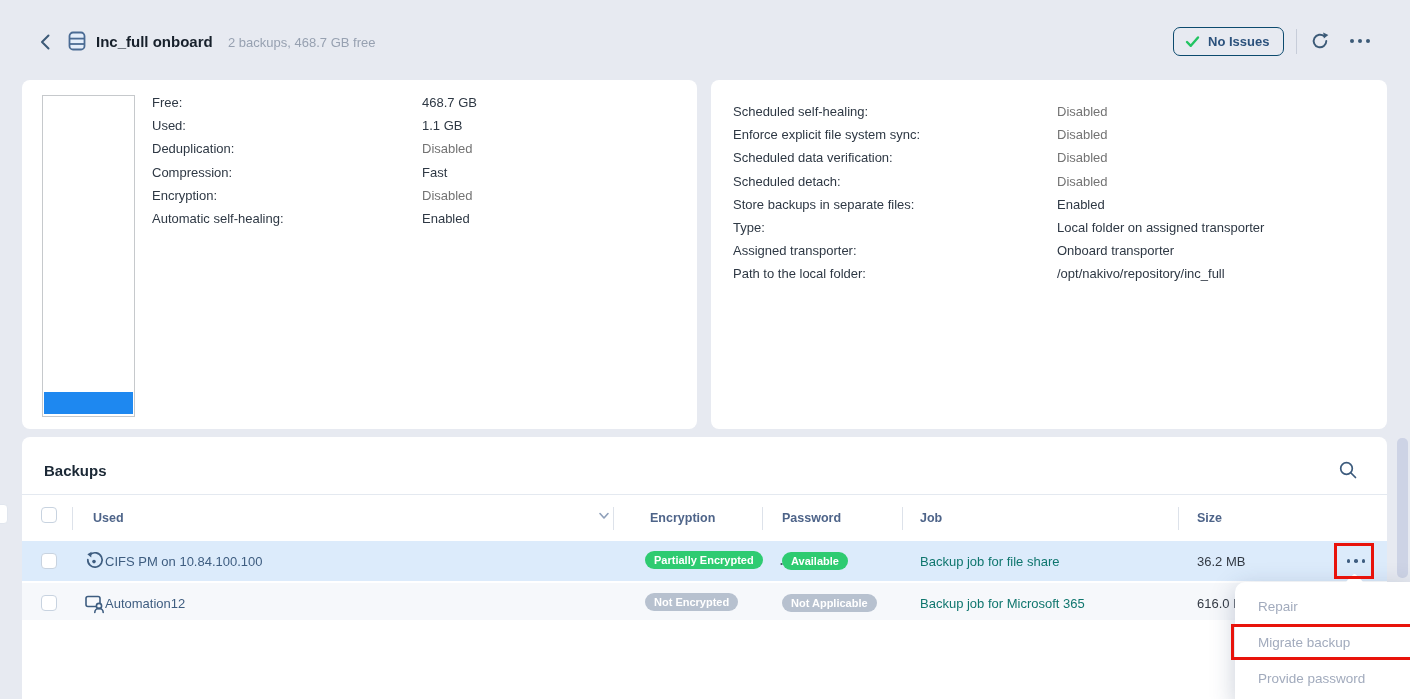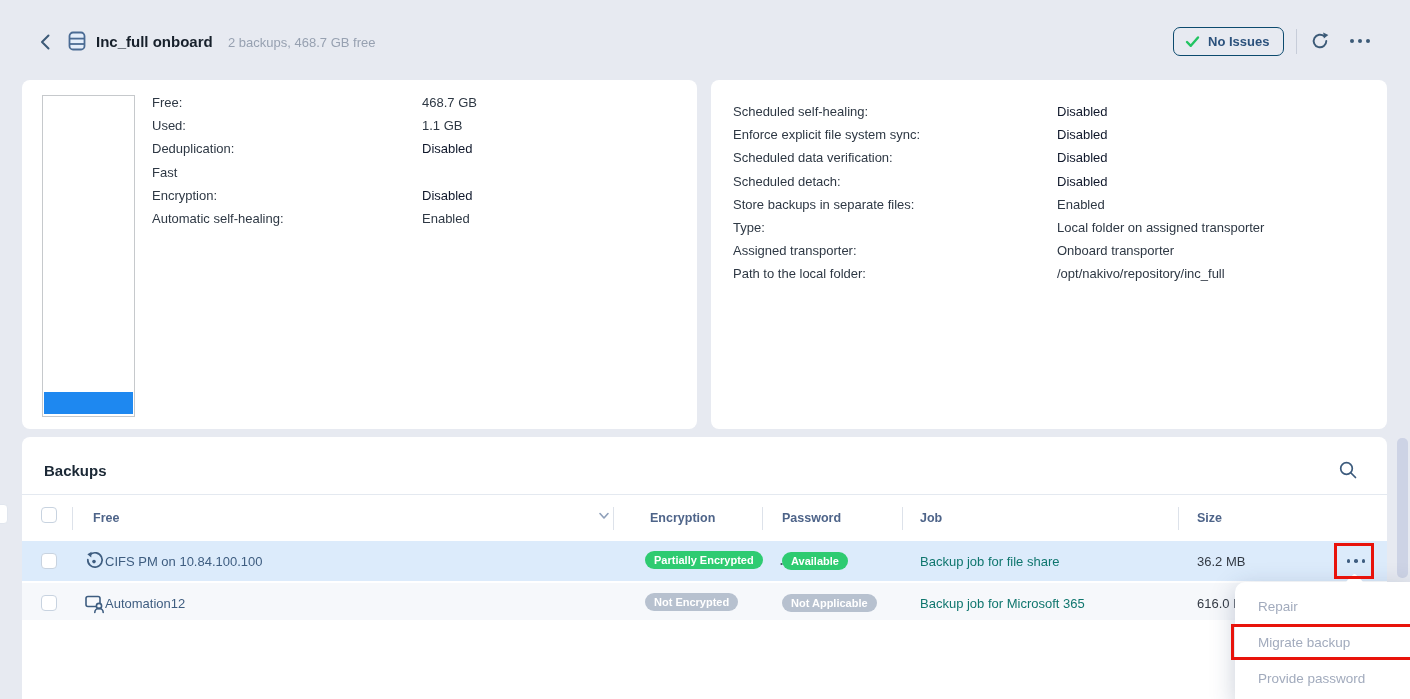--- a/index.html
+++ b/index.html
@@ -34,21 +34,21 @@
 
   
   .kv-table { position:absolute; }
   .kv-row { display:flex; align-items:center; height:23.2px; font-size:13px; color:#2e3844; }
   .kv-label { flex:none; }
   .card-storage .kv-table { left:130px; top:11px; width:520px; }
   .card-storage .kv-label { width:270px; }
   .card-settings .kv-table { left:22px; top:20px; width:620px; }
   .card-settings .kv-label { width:324px; }
   .kv-value { display:flex; align-items:center; gap:6px; }
-  .muted { color:#0f172a; }
+  .muted { color:#737373; }
   .info-icon { width:13px; height:13px; border-radius:50%; background:#4c7396; color:#fff;
     font-size:9px; font-weight:bold; display:flex; align-items:center; justify-content:center;
     font-family:"Liberation Serif", serif; font-style:italic; }
 
   
   .backups-title { position:absolute; left:22px; top:25px; font-size:15px; font-weight:bold; color:#1c2936; }
   .search-btn { position:absolute; left:1316px; top:23px; width:20px; height:20px; cursor:pointer; }
   .section-divider { position:absolute; left:0; top:57px; width:100%; height:1px; background:#e4e9f0; }
 
   .thead { position:absolute; left:0; top:58px; width:100%; height:46px; }
@@ -147,20 +147,21 @@
       </div>
       <div class="kv-row">
         <span class="kv-label">Used:</span>
         <span class="kv-value">1.1 GB</span>
       </div>
       <div class="kv-row">
         <span class="kv-label">Deduplication:</span>
         <span class="kv-value muted">Disabled</span>
       </div>
       <div class="kv-row">
+        <span class="kv-label">Compression:</span>
         <span class="kv-value">Fast</span>
       </div>
       <div class="kv-row">
         <span class="kv-label">Encryption:</span>
         <span class="kv-value muted">Disabled</span>
       </div>
       <div class="kv-row">
         <span class="kv-label">Automatic self-healing:</span>
         <span class="kv-value">Enabled</span>
       </div>
@@ -210,21 +211,21 @@
       <svg width="20" height="20" viewBox="0 0 20 20">
         <circle cx="8.5" cy="8.5" r="5.8" fill="none" stroke="#3b5a7c" stroke-width="1.7"></circle>
         <line x1="13" y1="13" x2="17.5" y2="17.5" stroke="#3b5a7c" stroke-width="1.7" stroke-linecap="round"></line>
       </svg>
     </div>
     <div class="section-divider"></div>
 
     <div class="thead">
       <div class="checkbox" style="left:19px; top:12px;"></div>
       <div class="vsep" style="left:50px;"></div>
-      <div class="th" style="left:71px;">Free</div>
+      <div class="th" style="left:71px;">Used</div>
       <div class="sort-chevron">
         <svg width="12" height="8" viewBox="0 0 12 8">
             <polyline points="2,1.5 6,6 10,1.5" fill="none" stroke="#8fa0ba" stroke-width="1.6" stroke-linecap="round" stroke-linejoin="round"></polyline>
           </svg>
       </div>
       <div class="vsep" style="left:591px;"></div>
       <div class="th" style="left:628px;">Encryption</div>
       <div class="vsep" style="left:740px;"></div>
       <div class="th" style="left:760px;">Password</div>
       <div class="vsep" style="left:880px;"></div>

